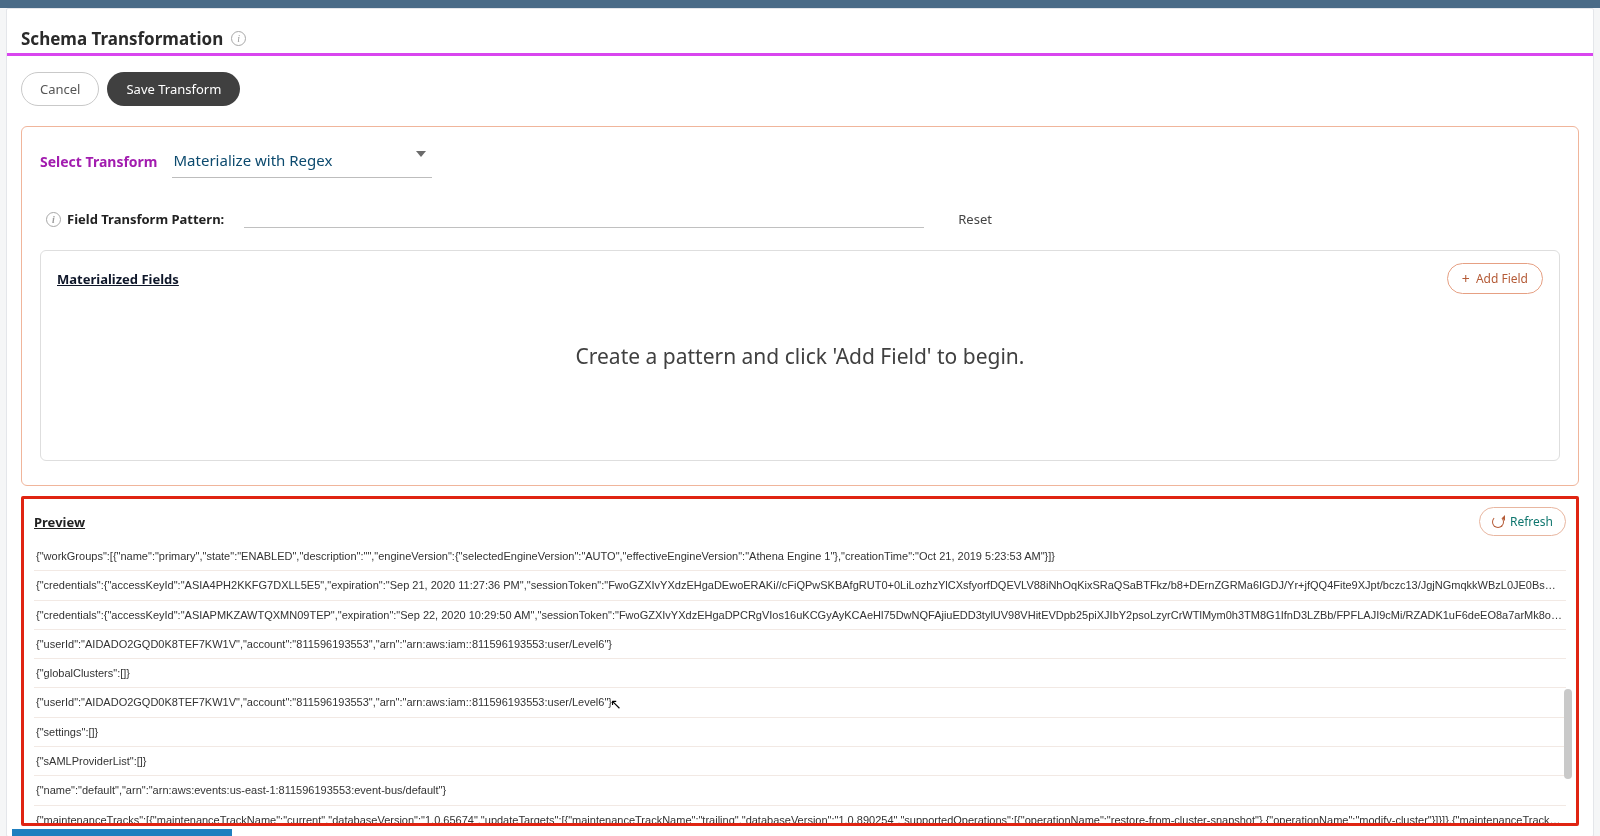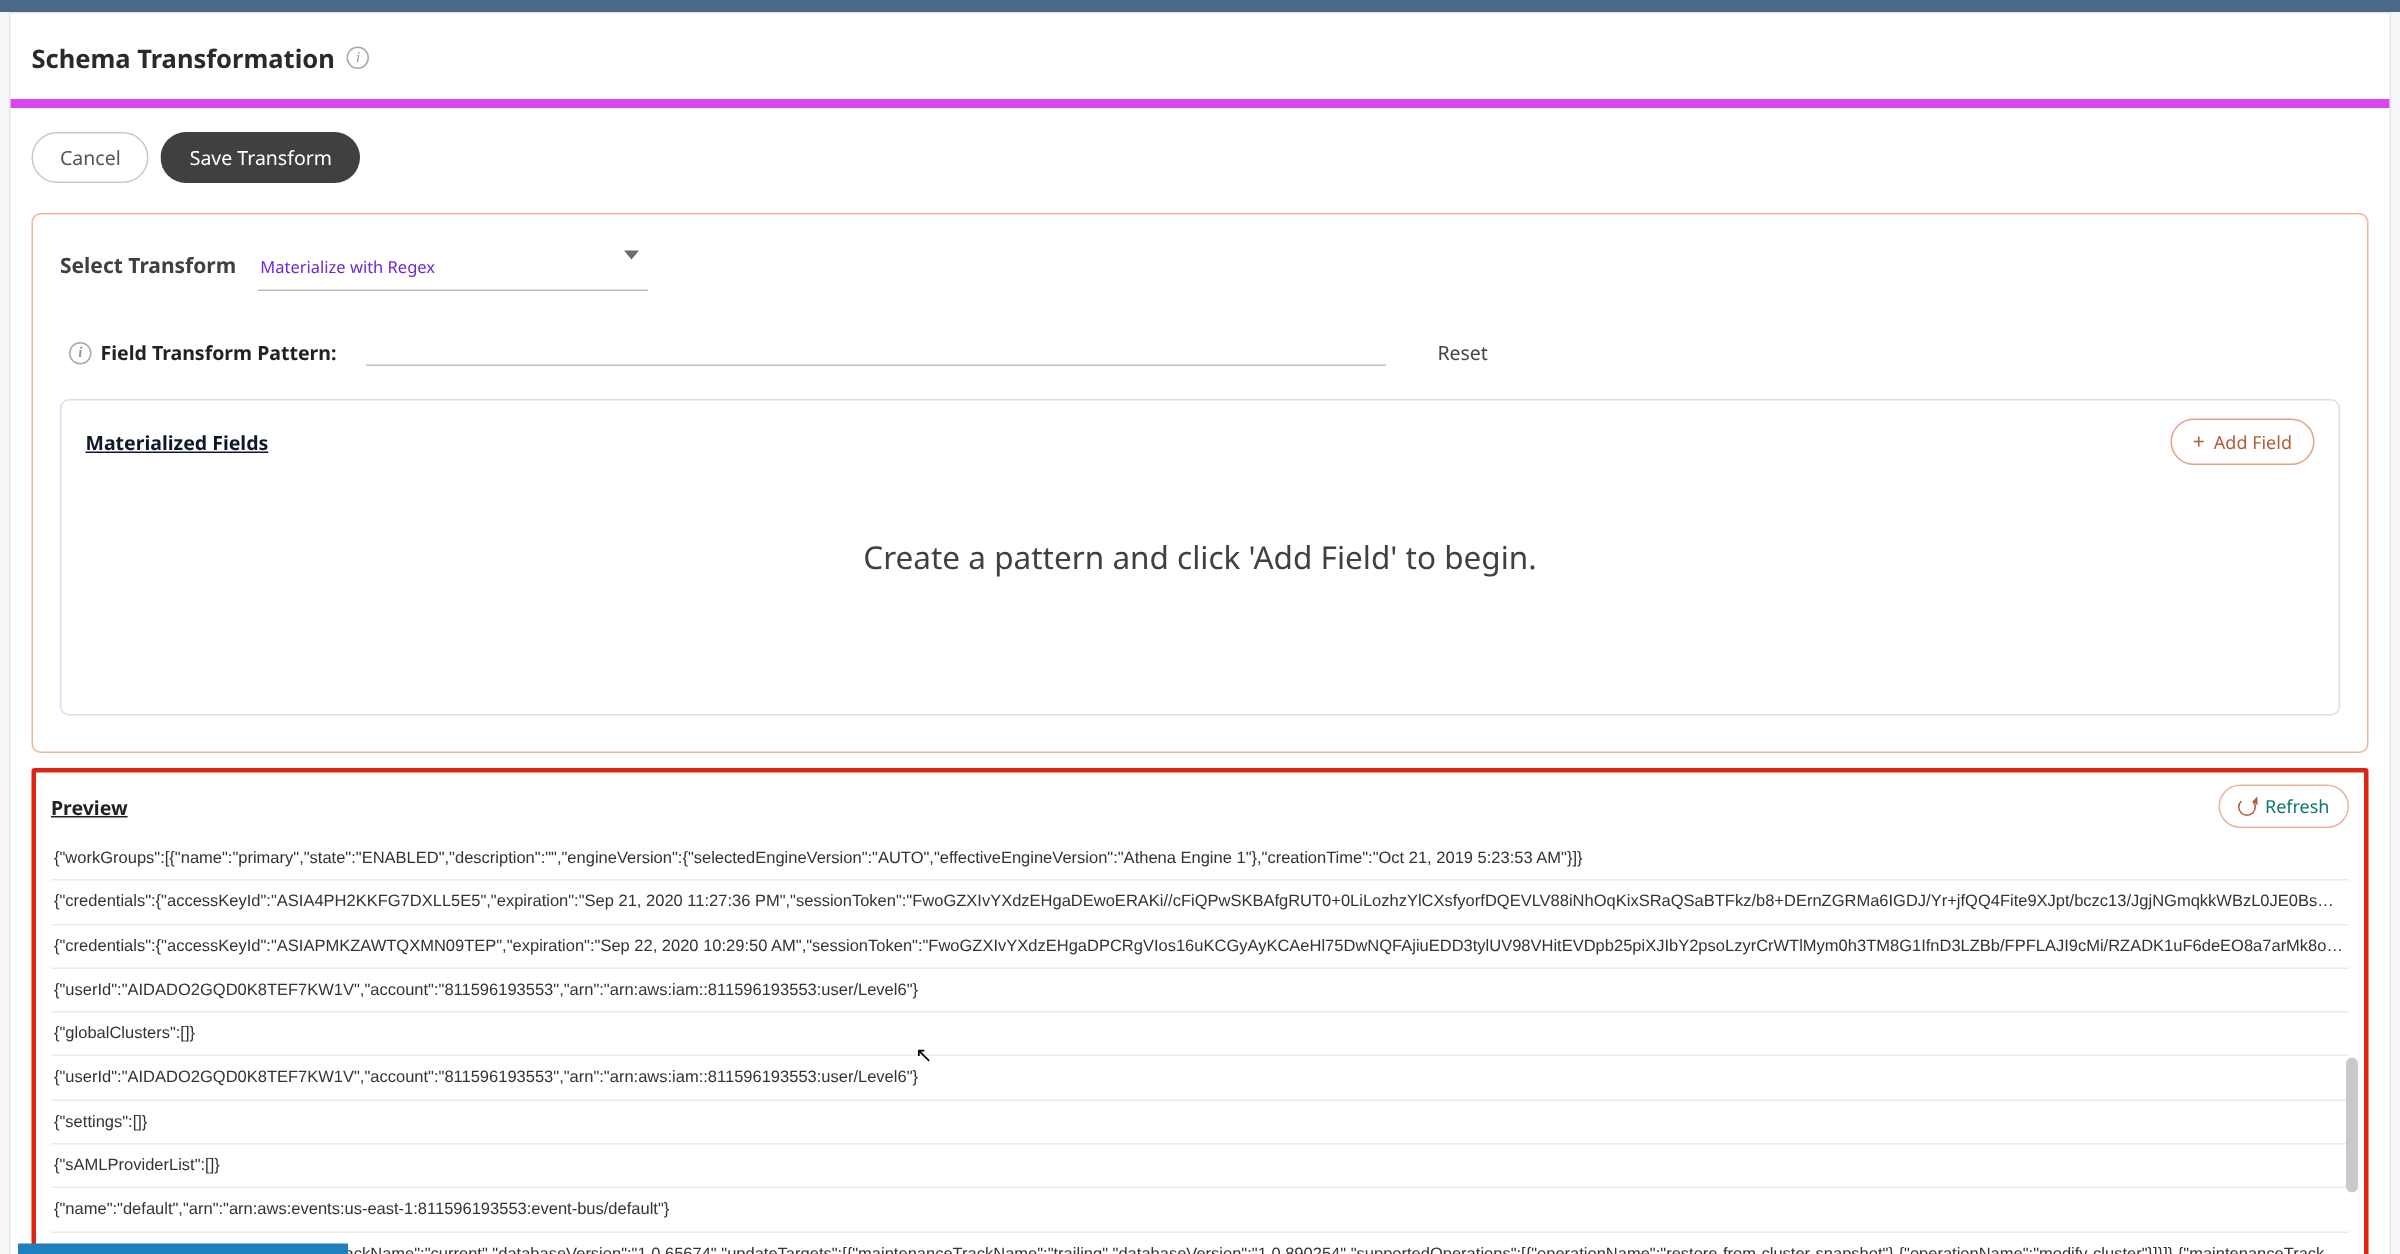--- a/index.html
+++ b/index.html
@@ -1,33 +1,33 @@
 <!DOCTYPE html>
 <html><head>
 <meta charset="utf-8">
 <style>
 *{box-sizing:border-box;margin:0;padding:0;font-family:system-ui,-apple-system,Segoe UI,Roboto,Arial,sans-serif}
 body{background:#f5f6f7;width:1600px;height:836px;overflow:hidden;position:relative}
 .topbar{height:8px;background:#4a6b87;width:100%}
 .page{background:#fff;margin:0 6px;border:1px solid #e4e6ea;min-height:820px;border-radius:2px}
-.hdr{padding:18px 14px 16px 14px;border-bottom:6px solid #d946ef;display:flex;align-items:center;gap:8px}
+.hdr{padding:18px 14px 3px 14px;border-bottom:3px solid #d946ef;display:flex;align-items:center;gap:8px}
 .hdr h1{font-size:17px;font-weight:700;color:#2a2a2a}
 .info-circ{width:15px;height:15px;border:1px solid #a8a8a8;border-radius:50%;display:inline-flex;align-items:center;justify-content:center;font-size:10px;color:#9a9a9a;font-style:italic;font-family:Georgia,serif}
 .titlebar{display:flex;align-items:center;justify-content:space-between;padding:16px 14px 10px 14px}
 .title-box{border:3px solid #e02412;padding:6px 10px 6px 4px;display:inline-block}
 .title-box h2{font-size:19px;font-weight:700;color:#222}
 .btns{display:flex;gap:8px}
 .btn{border-radius:20px;padding:7px 18px;font-size:13px;cursor:pointer;border:1px solid transparent}
 .btn-cancel{background:#fff;color:#555;border:1px solid #c9c9c9}
 .btn-save{background:#404040;color:#fff}
 .section{margin:10px 14px;border:1px solid #f0b59b;border-radius:6px;padding:18px 18px 24px 18px;background:#fff}
 .row-select{display:flex;align-items:center;gap:14px;margin-bottom:28px}
-.lbl{font-size:14px;font-weight:700;color:#404040}
+.lbl{font-size:14px;font-weight:700;color:#a21caf}
 .select-wrap{position:relative;min-width:260px;border-bottom:1px solid #bdbdbd;padding:4px 28px 6px 2px}
-.select-wrap span{font-size:11px;color:#6d28d9}
+.select-wrap span{font-size:15px;color:#0c4a6e}
 .select-wrap .caret{position:absolute;right:6px;top:6px;width:0;height:0;border-left:5px solid transparent;border-right:5px solid transparent;border-top:6px solid #6b6b6b}
 .pattern-row{display:flex;align-items:flex-end;gap:20px;padding-left:6px}
 .pattern-lbl{display:flex;align-items:center;gap:6px;font-size:13px;font-weight:700;color:#222}
 .pattern-input{flex:1;max-width:680px;border:none;border-bottom:1px solid #c0c0c0;height:22px;background:transparent;font-size:13px}
 .reset{font-size:13px;color:#444;cursor:pointer;margin-left:14px}
 .mat-box{margin-top:22px;border:1px solid #dedede;border-radius:6px;padding:12px 16px 20px 16px}
 .mat-head{display:flex;align-items:center;justify-content:space-between}
 .mat-head .t{font-size:13px;font-weight:700;text-decoration:underline;color:#0f172a}
 .add-btn{border:1px solid #e6a083;color:#b45b37;background:#fff;border-radius:20px;padding:6px 14px;font-size:12px;display:inline-flex;align-items:center;gap:6px;cursor:pointer}
 .plus{font-size:14px;line-height:1}

